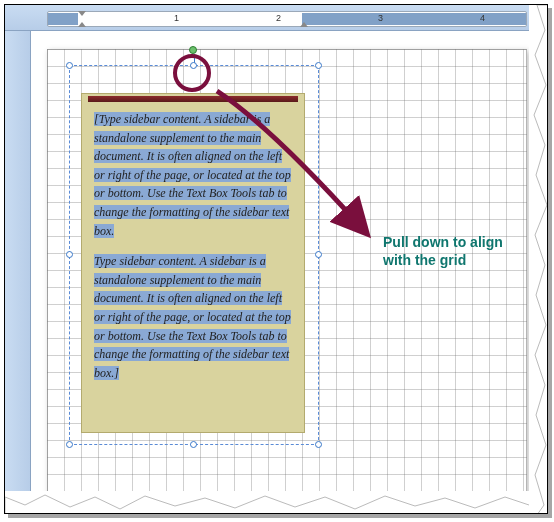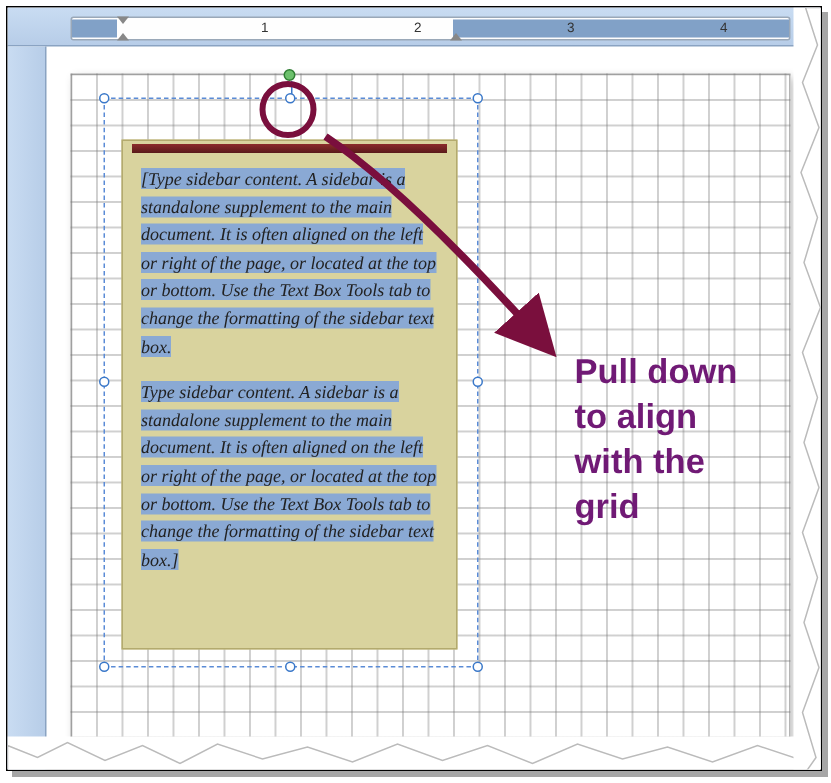--- a/index.html
+++ b/index.html
@@ -167,23 +167,23 @@
     left: 206px; top: 82px;
     width: 170px; height: 160px;
     pointer-events: none;
   }
   .annot {
     position: absolute;
     left: 378px; top: 228px;
     width: 130px;
     font-family: Arial, Helvetica, sans-serif;
     font-weight: bold;
-    font-size: 23px;
+    font-size: 14px;
     line-height: 1.3;
-    color: #701a75;
+    color: #0f766e;
   }
   
   .torn {
     position: absolute;
     bottom: -2px; left: 0; right: 0;
     height: 24px;
     background: #fff;
   }
   .torn svg { display: block; }
   .torn-r {

